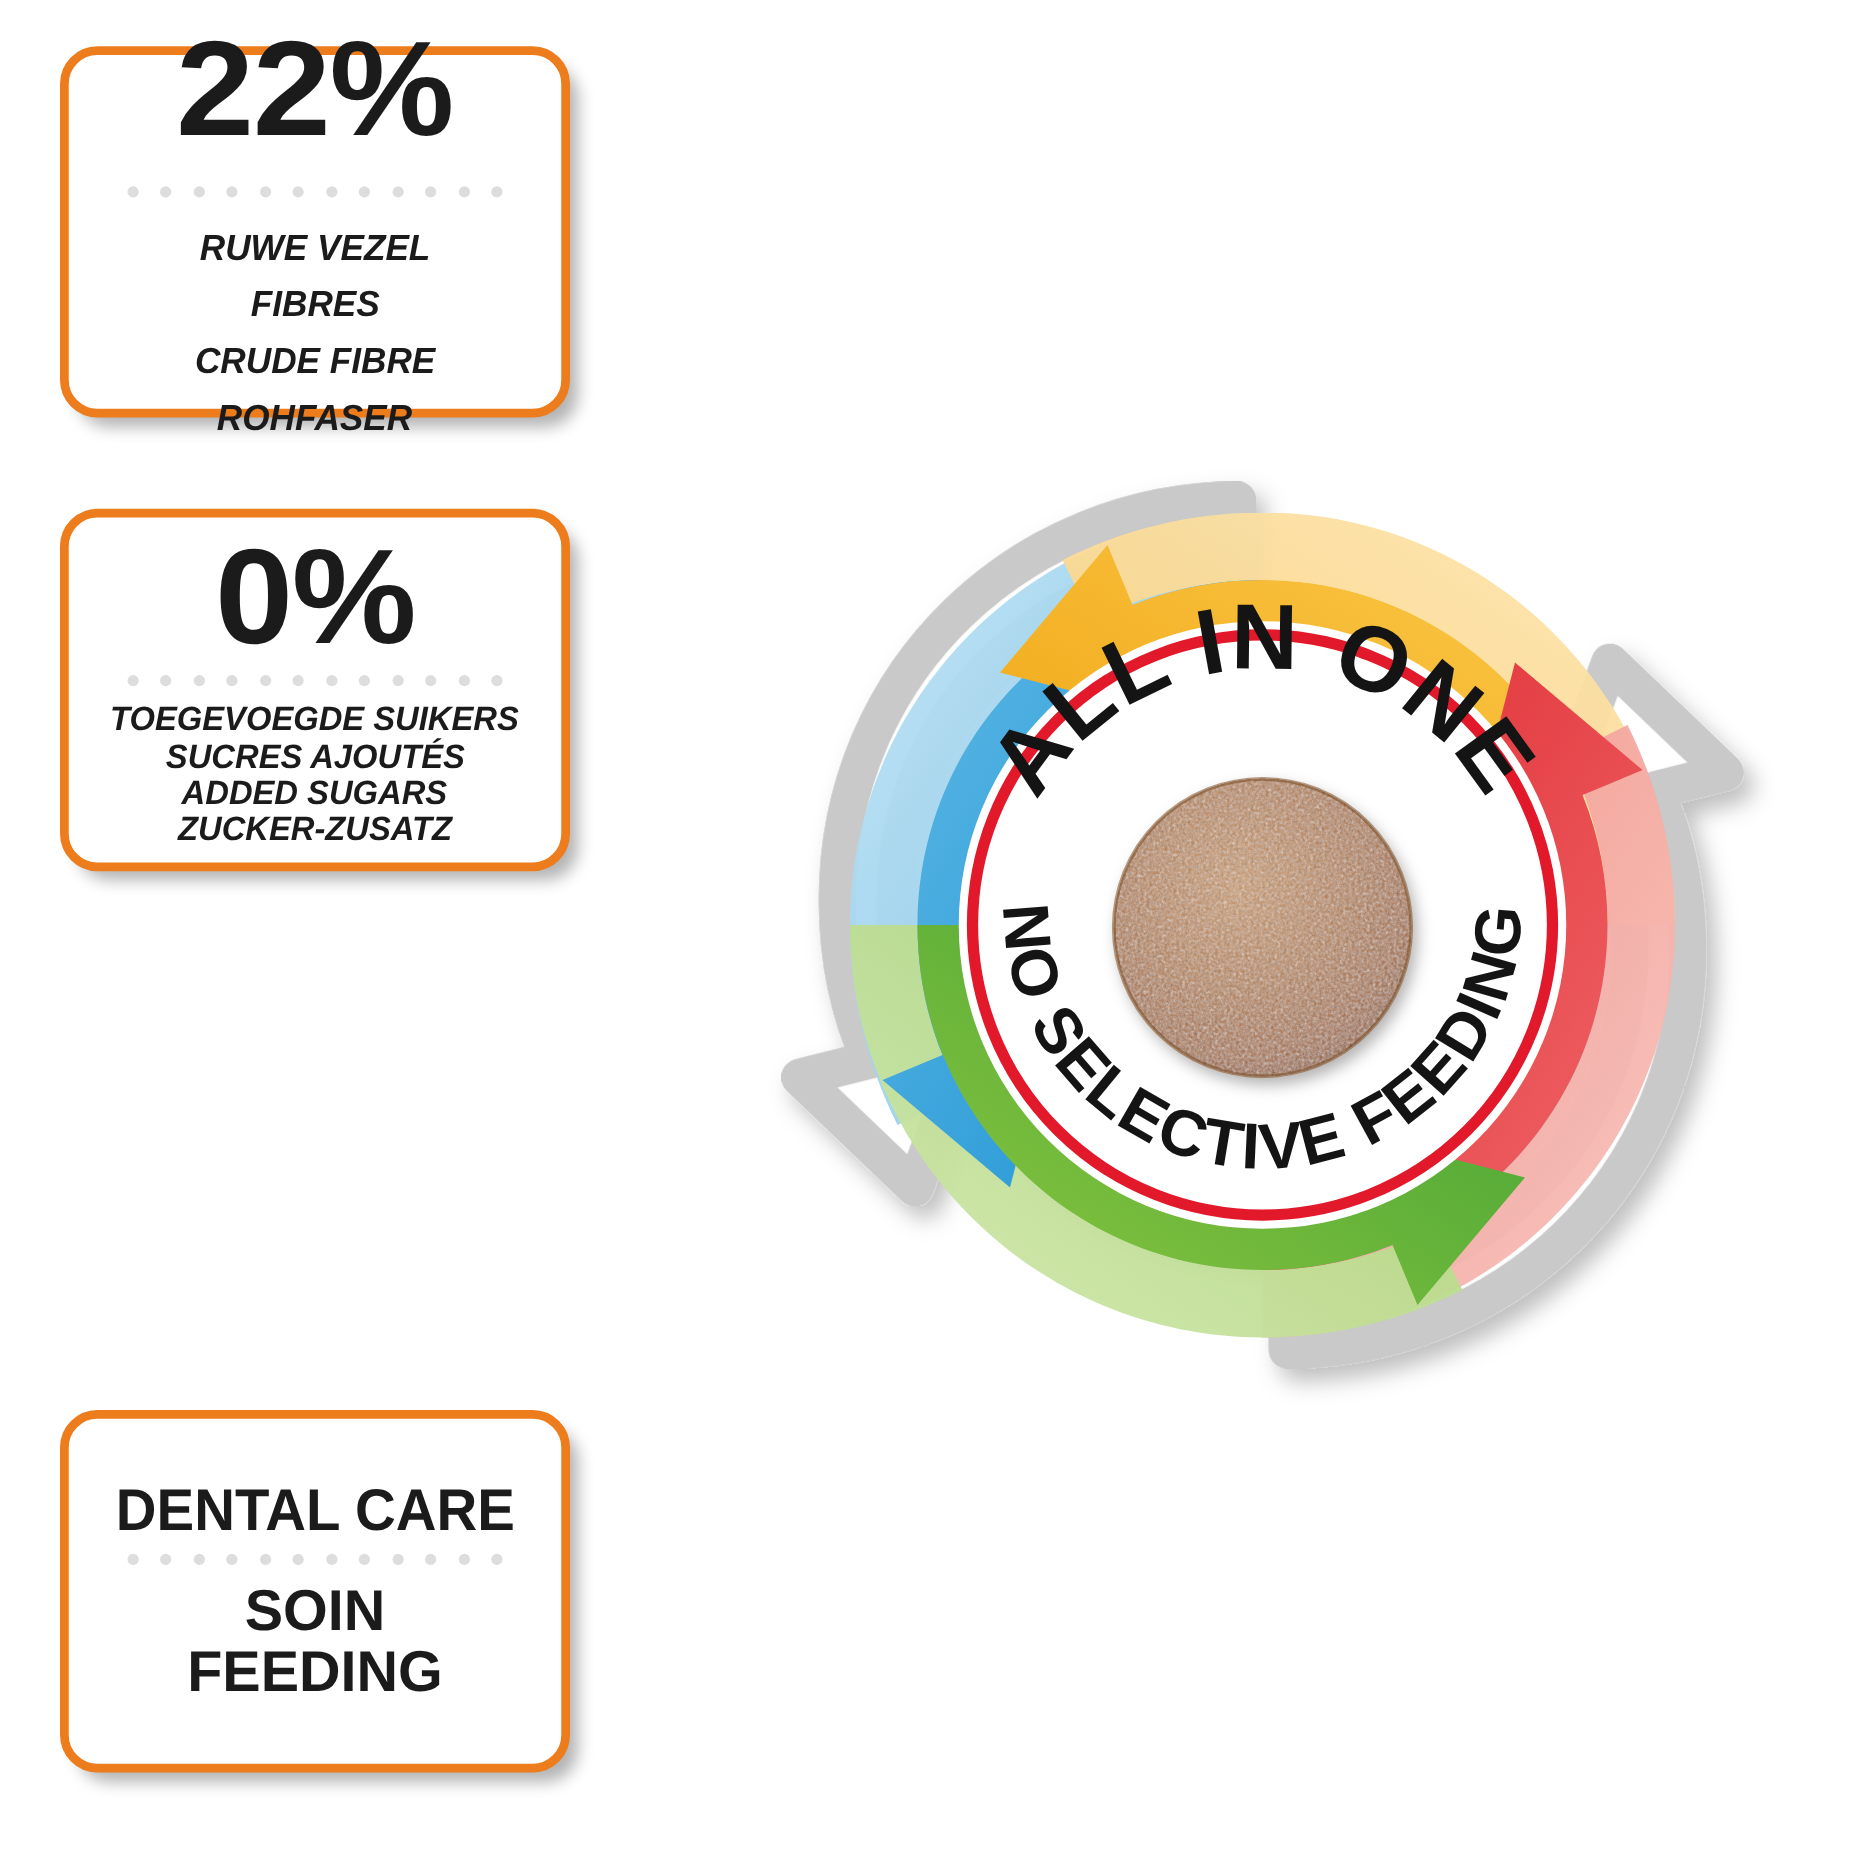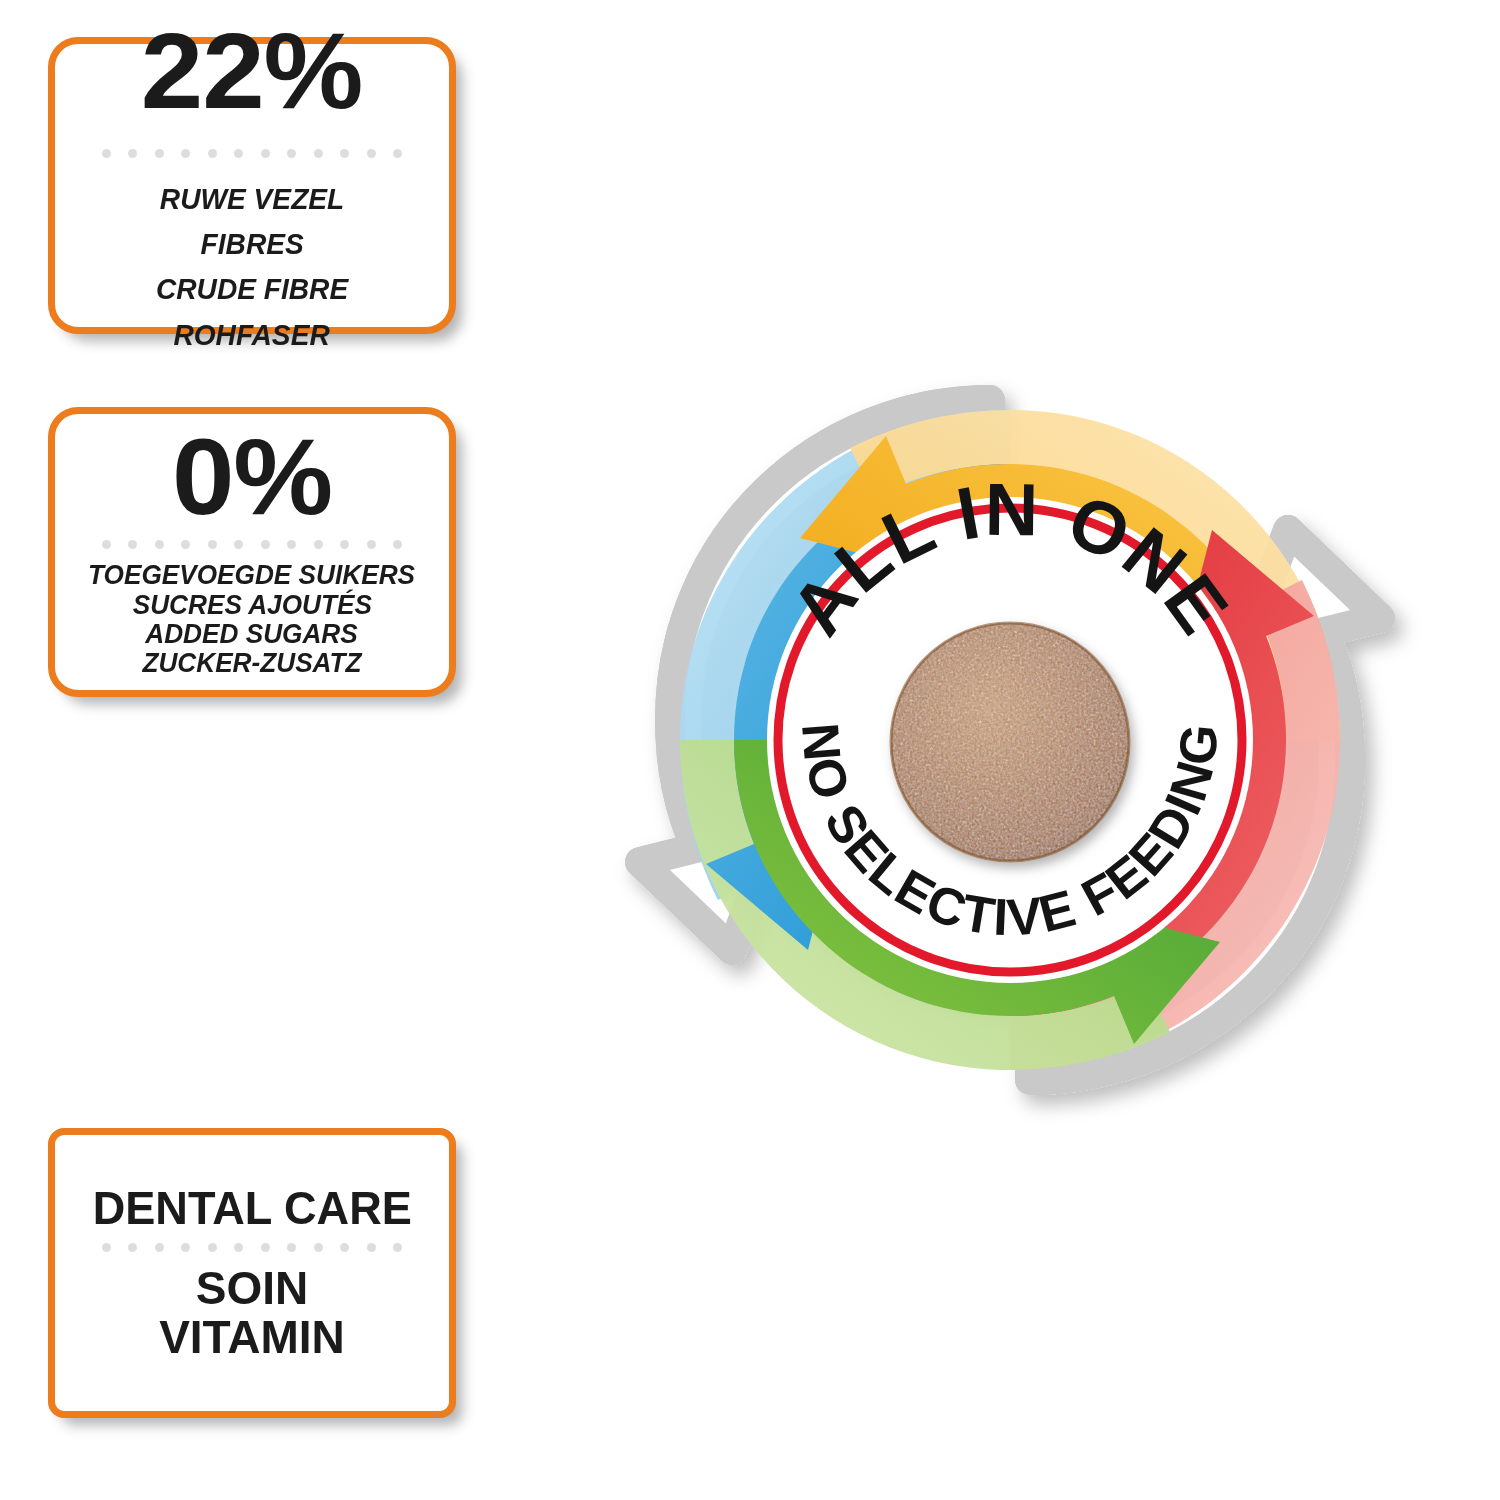--- a/index.html
+++ b/index.html
@@ -25,21 +25,21 @@
     border-radius:30px;
     box-shadow:10px 11px 13px -4px rgba(0,0,0,0.30);
     display:flex;
     flex-direction:column;
     align-items:center;
     justify-content:center;
   }
   .badge-1{top:37px;height:297px;gap:14px;}
   .badge-2{top:407px;height:290px;}
   .badge-3{top:767px;height:290px;}
-  .badge-4{top:1128px;height:290px;border-radius:16px;}
+  .badge-4{top:1128px;height:290px;}
 
   .big-num{
     font-family:"Liberation Sans Narrow","Liberation Sans",sans-serif;
     font-weight:bold;
     font-size:108px;
     line-height:0.95;
     letter-spacing:-1px;
     color:#1b1b1b;
     transform:scaleX(1.04);
     white-space:nowrap;
@@ -164,21 +164,21 @@
           <i></i>
           <i></i>
           <i></i>
           <i></i>
           <i></i>
           <i></i>
           <i></i>
           <i></i>
         </div>
       <div class="blk">SOIN</div>
-      <div class="blk">VITAMIN</div>
+      <div class="blk">FEEDING</div>
     </div>
 
   </div>
 
   <div class="logo-wrap">
     <svg width="980" height="1000" viewBox="0 0 980 1000">
       <defs>
 
         <filter id="stickerShadow" x="-25%" y="-25%" width="160%" height="160%">
           <feDropShadow dx="8" dy="10" stdDeviation="9" flood-color="#000000" flood-opacity="0.25"></feDropShadow>

